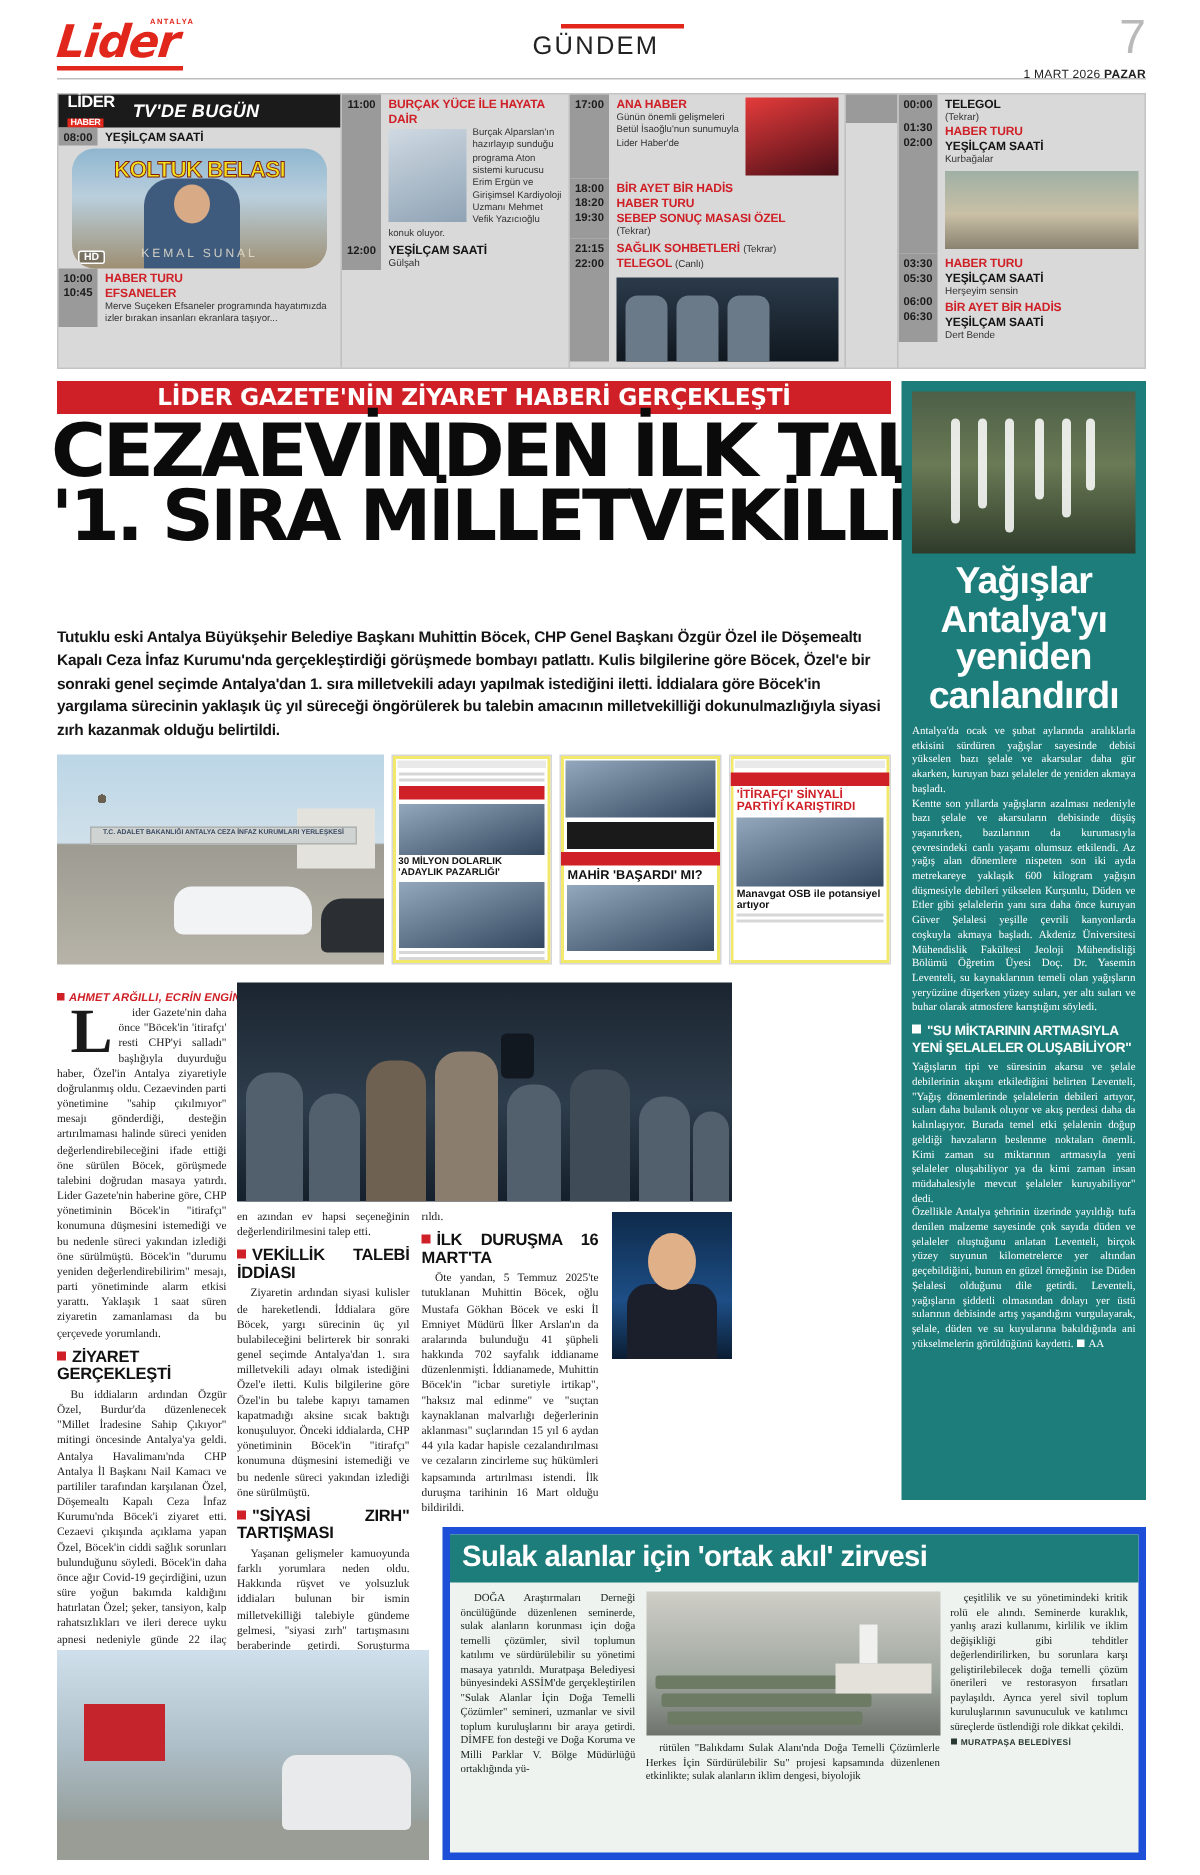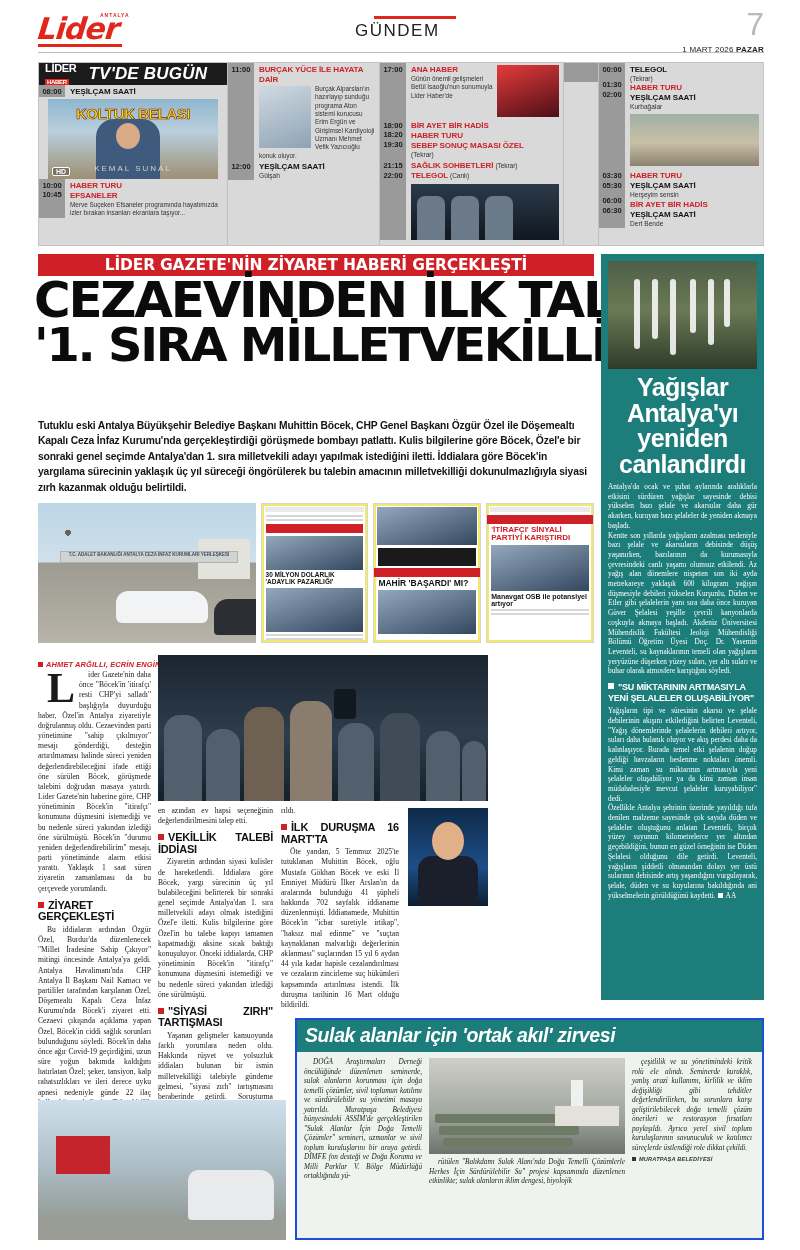--- a/index.html
+++ b/index.html
@@ -35,35 +35,35 @@
   .dateline b { font-weight:bold; }
   .head-rule { position:absolute; left:38px; top:52px; width:726px; height:1px; background:#bdbdbd; }
 
   
   .tv { position:absolute; left:38px; top:62px; width:726px; height:184px;
         background:#d9d9d9; border:1px solid #c4c4c4; display:flex; }
   .tv-col { position:relative; height:100%; }
   .tv-c1 { width:188px; padding:0; }
   .tv-hdr { height:22px; background:#1b1b1b; display:flex; align-items:center; padding:0 6px; }
   .tv-hdr-logo { color:#fff; font-weight:bold; font-size:11px; letter-spacing:-0.3px; }
-  .tv-hdr-title { color:#fff; font-style:italic; font-weight:bold; font-size:17px; margin-left:12px; letter-spacing:0.2px;}
+  .tv-hdr-title { color:#fff; font-style:italic; font-weight:bold; font-size:12px; margin-left:12px; letter-spacing:0.2px;}
   .tv-haber-badge { font-size:6px; background:#e1261c; color:#fff; padding:0 2px; }
 
   .tv-row { display:flex; font-size:7px; line-height:1.25; }
   .tv-time { width:26px; flex:0 0 26px; background:#9a9a9a; color:#1b1b1b; font-weight:bold;
              font-size:7.5px; text-align:center; padding-top:2px; }
   .tv-body { flex:1; padding:2px 4px 0 5px; }
   .prog-red { color:#cf2027; font-weight:bold; font-size:8px; letter-spacing:-0.1px; }
   .prog-blk { color:#141414; font-weight:bold; font-size:8px; letter-spacing:-0.1px; }
   .prog-sub { color:#333; font-size:6.6px; font-weight:normal; }
   .prog-desc { color:#333; font-size:6.4px; line-height:1.3; }
 
   
   .koltuk { width:170px; height:80px; margin:2px 0 0 9px; position:relative;
-            background:linear-gradient(180deg,#8fb6cf 0%,#b9cfdd 40%,#9e8f73 100%); overflow:hidden;}
+            background:linear-gradient(180deg,#8fb6cf 0%,#b9cfdd 40%,#9e8f73 100%); overflow:hidden;border-radius:15px;}
   .koltuk-title { position:absolute; top:6px; left:0; width:100%; text-align:center;
                   font-size:15px; font-weight:bold; color:#f4e11a; letter-spacing:-0.5px;
                   -webkit-text-stroke:0.6px #7a1a11; }
   .koltuk-person { position:absolute; left:48px; top:20px; width:64px; height:60px;
                    background:#3e5b7e; border-radius:18px 18px 0 0; }
   .koltuk-face { position:absolute; left:20px; top:4px; width:24px; height:26px; background:#d8ab86; border-radius:50%;}
   .koltuk-name { position:absolute; bottom:6px; left:0; width:100%; text-align:center; color:#e8e0cf;
                  font-size:8px; letter-spacing:2px; opacity:.85;}
   .hd-badge { position:absolute; left:4px; bottom:3px; border:1px solid #fff; color:#fff;
               font-size:7px; font-weight:bold; padding:0 3px; border-radius:2px; background:rgba(0,0,0,.25);}
@@ -166,21 +166,21 @@
   .green-title { font-size:25px; font-weight:bold; line-height:1.02; margin:6px 0 5px;
                  letter-spacing:-0.6px; text-align:center; }
   .green-body { font-family:"Liberation Serif", serif; font-size:7.3px; line-height:1.33; text-align:justify; }
   .green-sub { font-family:"Liberation Sans", sans-serif; font-weight:bold; font-size:9px;
                line-height:1.18; margin:6px 0 3px; letter-spacing:-0.2px;}
   .green-sub .sq { display:inline-block; width:6px; height:6px; background:#fff; margin-right:4px; vertical-align:1px;}
   .endmark { display:inline-block; width:5px; height:5px; background:#fff; margin:0 3px -0px 2px;}
 
   
   .bottom { position:absolute; left:295px; top:1018px; width:469px; height:222px;
-            background:#eef3ef; border:2px solid #1d4ed8;font-style:italic; }
+            background:#eef3ef; border:5px solid #1d4ed8; }
   .bottom-title { background:#1d7d7a; color:#fff; font-size:19.5px; font-weight:bold;
                   padding:4px 8px 5px; letter-spacing:-0.4px; }
   .bottom-inner { display:flex; padding:6px 7px; gap:7px; }
   .bcol { font-family:"Liberation Serif", serif; font-size:7.2px; line-height:1.32; text-align:justify; color:#15201b;}
   .bcol1 { width:118px; }
   .bcol2 { width:196px; }
   .bcol3 { width:120px; }
   .meeting-photo { width:196px; height:96px; background:linear-gradient(180deg,#cfcec7 0%,#9fa79f 60%,#6e736c 100%);
                    position:relative; overflow:hidden; margin-bottom:4px;}
   .mtg-row { position:absolute; height:9px; background:#6d7a64; border-radius:2px;}

